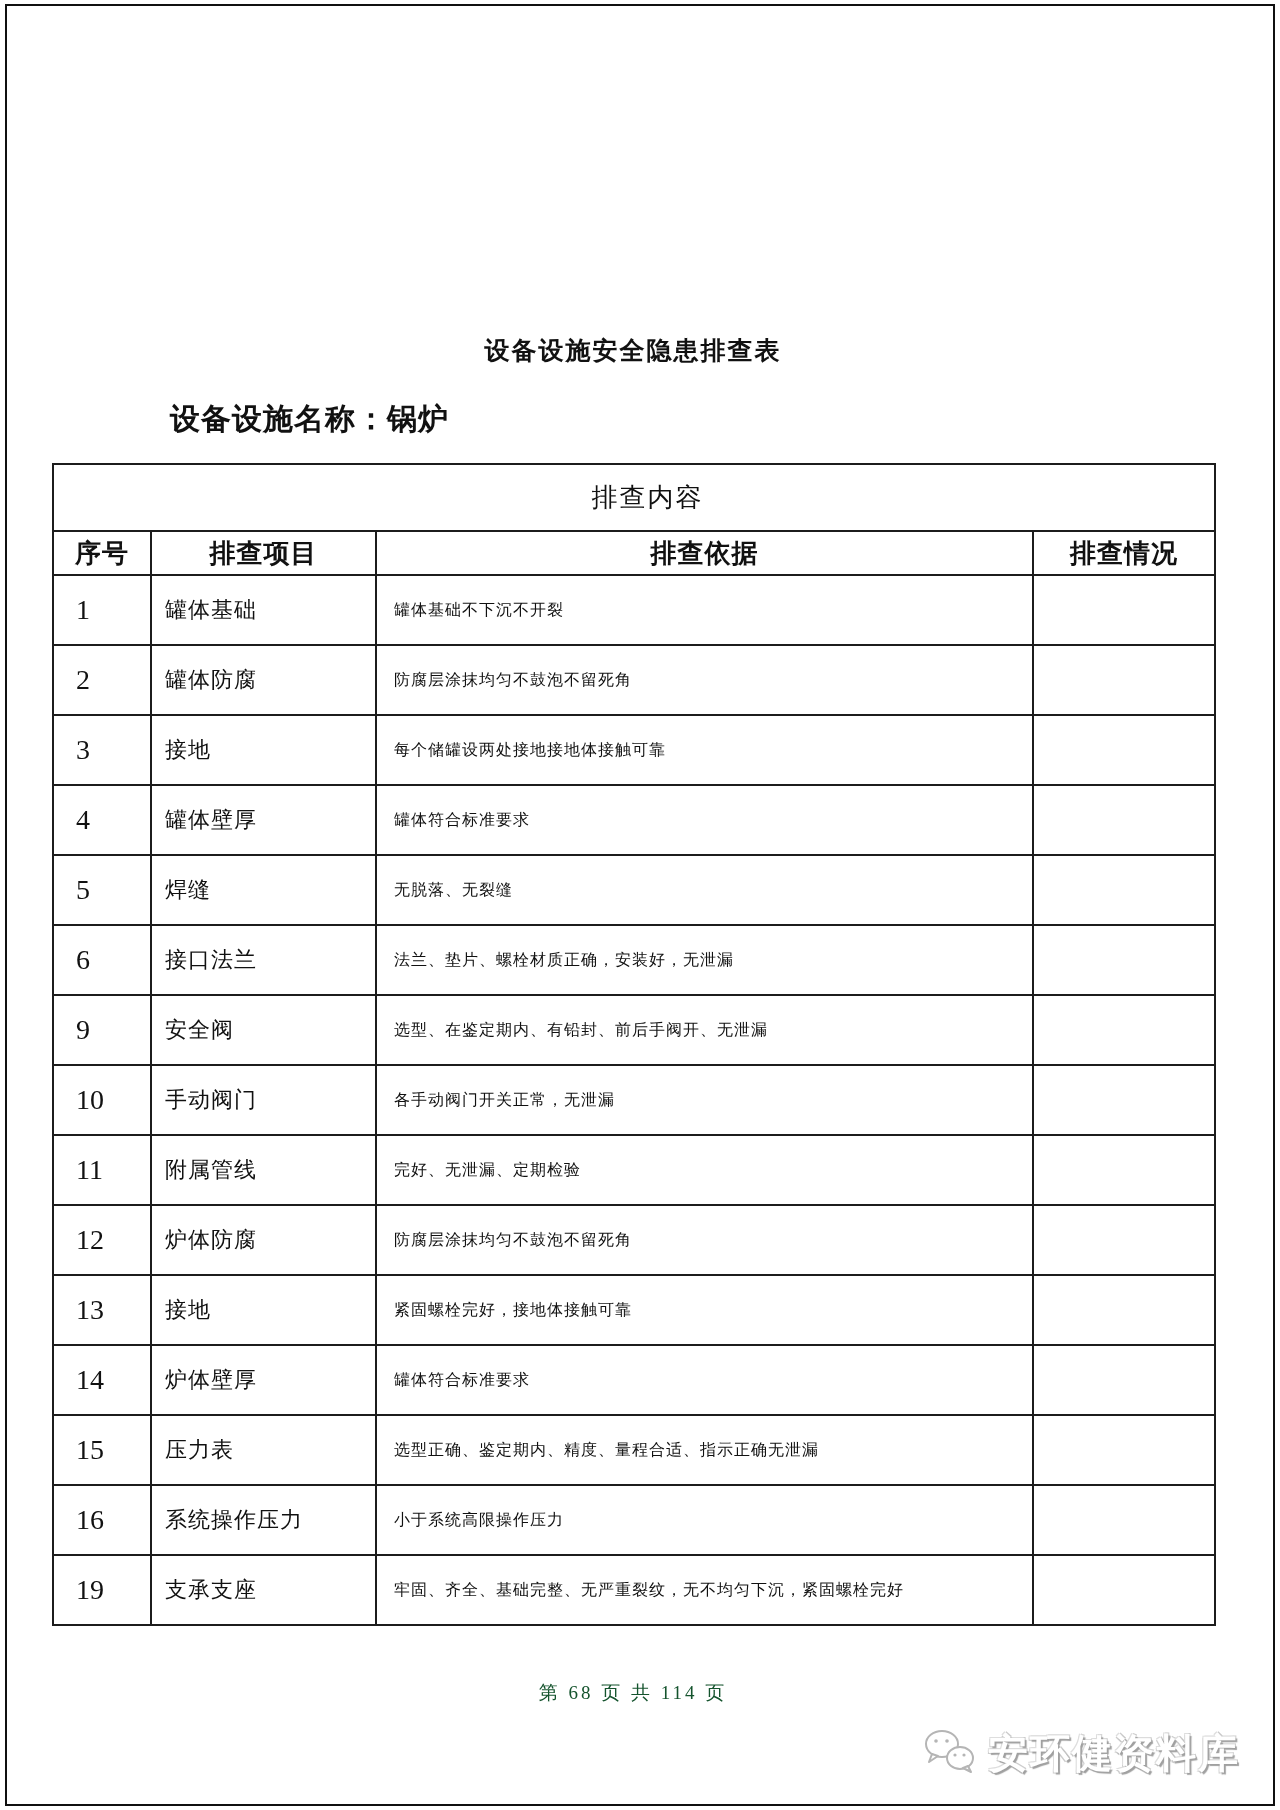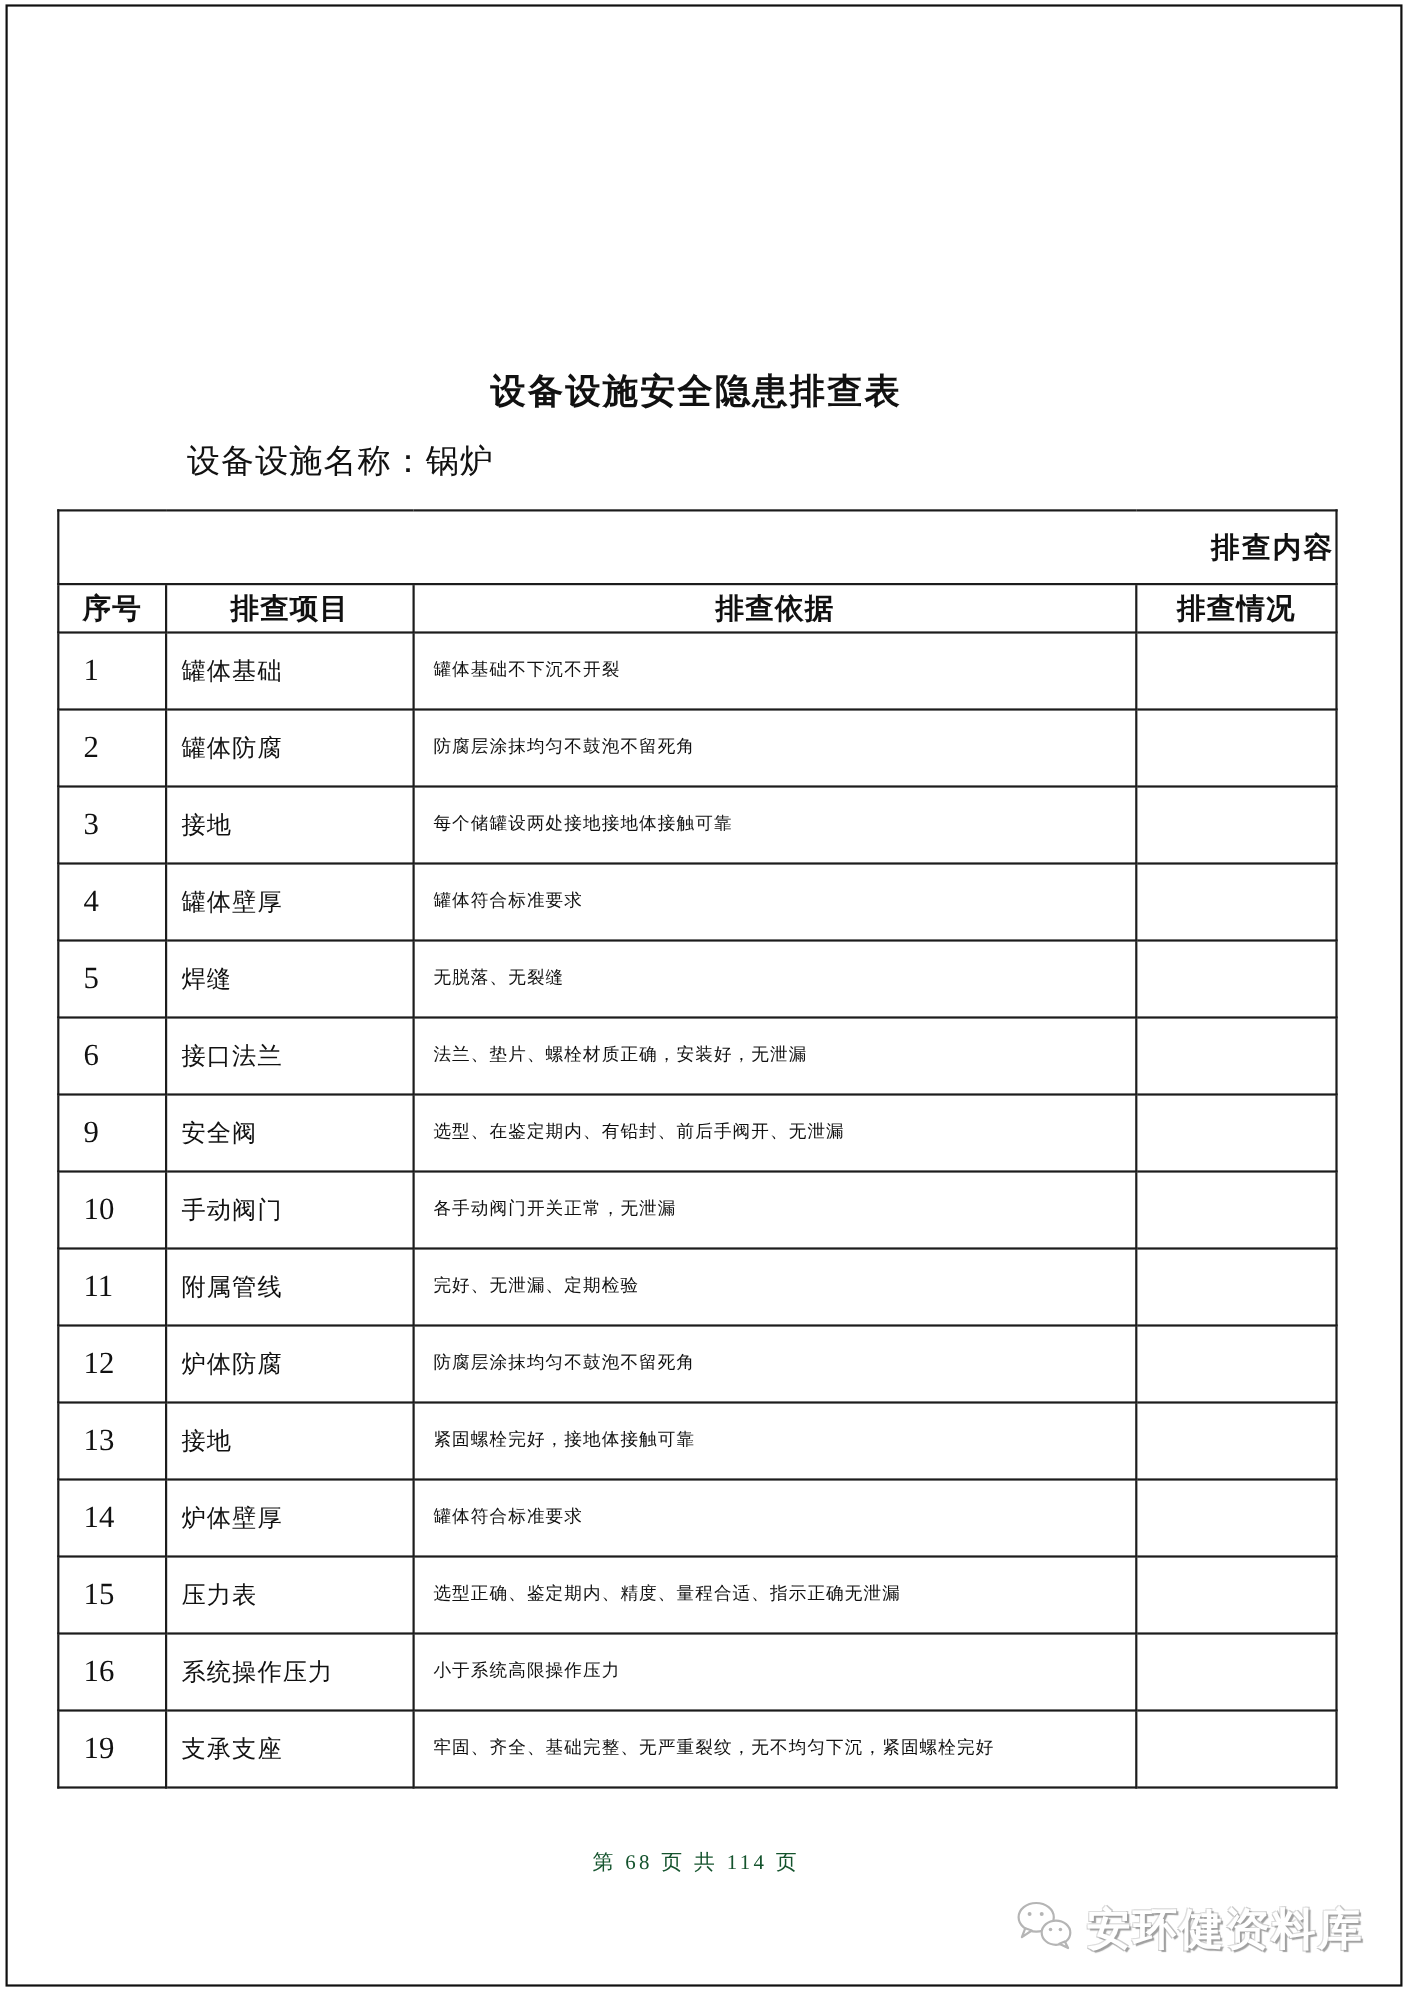--- a/index.html
+++ b/index.html
@@ -7,35 +7,35 @@
     width:1280px;height:1810px;position:relative;background:#ffffff;
     font-family:"Liberation Serif","DejaVu Serif",serif;color:#111111;
     overflow:hidden;
   }
   .page-frame{
     position:absolute;left:5px;top:4px;width:1266px;height:1798px;
     border:2px solid #101010;pointer-events:none;
   }
   .doc-title{
     position:absolute;left:52px;top:334px;width:1162px;
-    text-align:center;font-size:32px;font-weight:bold;letter-spacing:2px;
+    text-align:center;font-size:25px;font-weight:bold;letter-spacing:2px;
   }
   .doc-subtitle{
     position:absolute;left:170px;top:399px;
-    font-size:30px;font-weight:normal;letter-spacing:1px;
+    font-size:30px;font-weight:bold;letter-spacing:1px;
   }
   table.inspection{
     position:absolute;left:52px;top:463px;width:1162px;
     border-collapse:collapse;table-layout:fixed;
   }
   table.inspection th, table.inspection td{
     border:2px solid #1c1c1c;background:#ffffff;overflow:hidden;
   }
   tr.content-header-row{height:67px;}
-  th.content-header{font-size:26px;font-weight:bold;text-align:right;letter-spacing:2px;padding-left:28px;}
+  th.content-header{font-size:26px;font-weight:normal;text-align:center;letter-spacing:2px;padding-left:28px;}
   tr.col-header-row{height:44px;}
   tr.col-header-row th{font-size:26px;font-weight:bold;text-align:center;letter-spacing:1px;}
   tbody tr{height:70px;}
   td.c0{font-size:28px;text-align:left;padding-left:22px;vertical-align:middle;}
   td.c1{font-size:22px;padding-left:13px;padding-right:6px;vertical-align:middle;letter-spacing:1px;}
   td.c2{font-size:16px;padding:4px 30px 4px 17px;line-height:34px;vertical-align:middle;letter-spacing:1px;}
   td.c3{vertical-align:middle;}
   .page-footer{
     position:absolute;left:52px;top:1680px;width:1162px;
     text-align:center;font-size:19px;color:#14532d;letter-spacing:3px;

